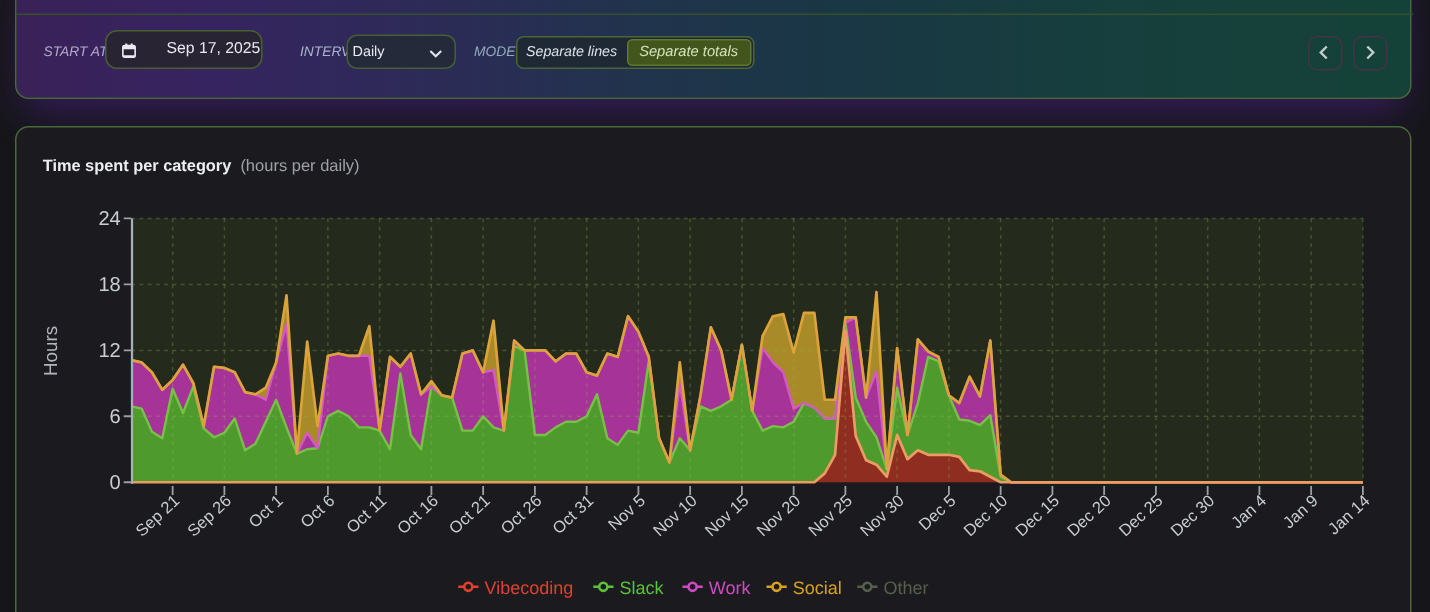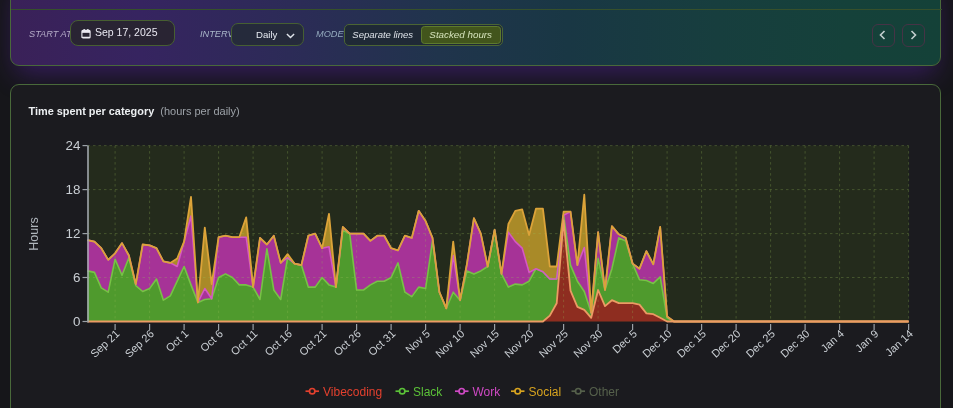--- a/index.html
+++ b/index.html
@@ -6,24 +6,24 @@
        font-family:"Liberation Sans",sans-serif;}
   .topcard{position:absolute;left:10px;top:-26px;width:931px;height:91.5px;
     border:1px solid #49693a;border-radius:9px;
     background:linear-gradient(90deg,#3a2158 0%,#362460 14%,#2c2b57 30%,#20344c 46%,#193744 60%,#173e3e 76%,#15413a 90%,#144138 100%);
     box-shadow:0 13px 26px -6px rgba(100,38,190,0.42);}
   .divider{position:absolute;left:11px;top:9px;width:931px;height:1px;background:#36502b;}
   *{box-sizing:border-box;}
   .lbl{position:absolute;font-size:9.2px;font-weight:400;letter-spacing:0px;top:29px;white-space:nowrap;font-style:italic;}
   .datebtn{position:absolute;left:70px;top:19.5px;width:105px;height:26.5px;border:1px solid #475f31;
     border-radius:8px;background:#292433;display:flex;align-items:center;white-space:nowrap;}
-  .datebtn span{color:#eae8f2;font-size:10.5px;margin-left:24px;margin-top:-2px;}
+  .datebtn span{color:#eae8f2;font-size:10.5px;margin-left:40px;margin-top:-2px;}
   .select{position:absolute;left:231px;top:22.5px;width:73px;height:23.5px;border:1px solid #465f32;
     border-radius:7px;background:#252a3b;display:flex;align-items:center;white-space:nowrap;}
-  .select span{color:#e6eaf0;font-size:9.6px;margin-left:24px;text-align:right;}
+  .select span{color:#e6eaf0;font-size:9.6px;margin-left:3px;text-align:right;}
   .modes{position:absolute;left:343.5px;top:24px;width:159.5px;height:21.5px;border:1px solid #4b6533;
     border-radius:5px;background:#1f2936;display:flex;align-items:center;white-space:nowrap;font-style:italic;}
   .seg1{color:#dde2e8;font-size:9.5px;flex:1;text-align:center;}
   .seg2{color:#d5e3bb;font-size:9.8px;background:#42551c;border:1px solid #5d7a2e;border-radius:3.5px;
     height:17.5px;line-height:16px;padding:0 7.5px;margin-right:1.5px;}
   .nav{position:absolute;top:23.5px;width:23.5px;height:23px;border:1px solid #463346;border-radius:6px;}
   .card2{position:absolute;left:10px;top:84px;width:931px;height:340px;
     border:1px solid #49693a;border-radius:9px;background:#1b1b1f;}
   .title{position:absolute;left:28.5px;top:104.5px;font-size:10.9px;color:#eceff1;font-weight:700;white-space:nowrap;}
   .title i{font-style:normal;font-weight:400;color:#9da2a8;font-size:11px;text-align:center;}
@@ -45,21 +45,21 @@
   <div class="lbl" style="left:200px;color:#a9b6c9;">INTERVAL</div>
   <div class="select">
     <span>Daily</span>
     <svg width="9" height="5.5" viewBox="0 0 10 6" style="position:absolute;right:8.5px;top:9.5px" fill="none" stroke="#dfe4ea" stroke-width="1.6">
       <path d="M1 1 L5 5 L9 1"></path>
     </svg>
   </div>
   <div class="lbl" style="left:316px;color:#93a9bd;">MODE</div>
   <div class="modes">
     <span class="seg1">Separate lines</span>
-    <span class="seg2">Stacked hours</span>
+    <span class="seg2">Separate totals</span>
   </div>
   <div class="nav" style="left:871.5px;">
     <svg width="10" height="10" viewBox="0 0 10 10" style="position:absolute;left:5px;top:5px" fill="none" stroke="#c3cfcf" stroke-width="1.6">
       <path d="M6.5 1 L2.5 5 L6.5 9"></path>
     </svg>
   </div>
   <div class="nav" style="left:901.5px;">
     <svg width="10" height="10" viewBox="0 0 10 10" style="position:absolute;left:5px;top:5px" fill="none" stroke="#c3cfcf" stroke-width="1.6">
       <path d="M3.5 1 L7.5 5 L3.5 9"></path>
     </svg>

